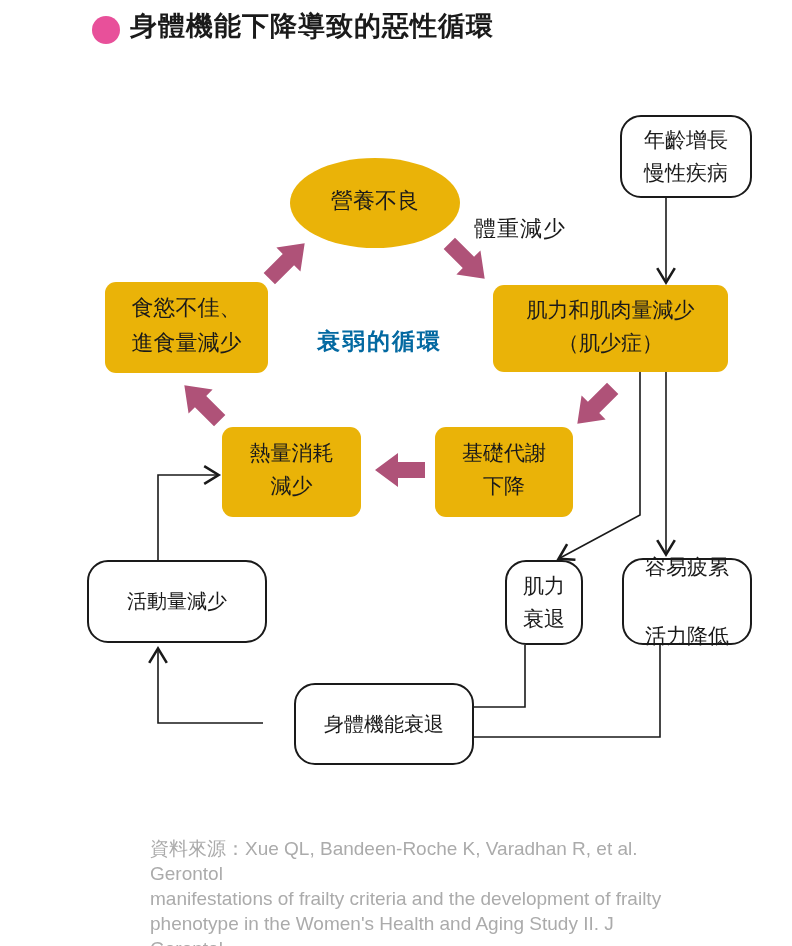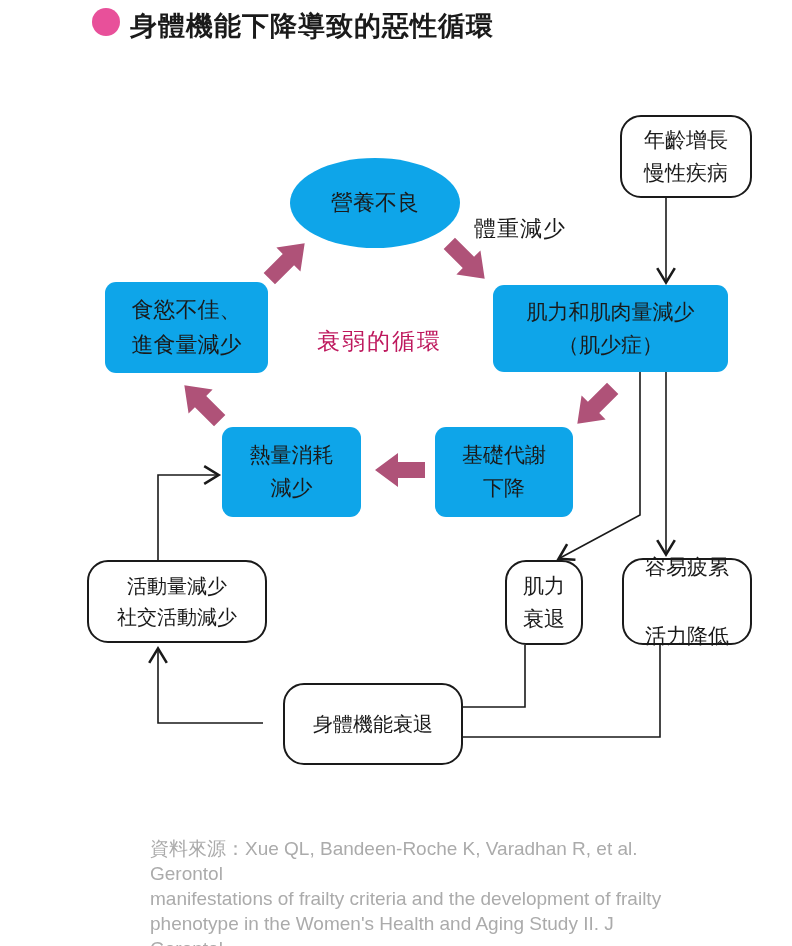--- a/index.html
+++ b/index.html
@@ -2,51 +2,51 @@
 <html><head>
 <meta charset="utf-8">
 <style>
   * { margin:0; padding:0; box-sizing:border-box; }
   body { background:#ffffff; }
   .stage {
     position:relative; width:792px; height:946px; background:#ffffff;
     font-family:"Liberation Sans", sans-serif; color:#1a1a1a; overflow:hidden;
   }
   
-  .header { position:absolute; left:92px; top:8px; display:flex; align-items:flex-start; gap:10px; }
+  .header { position:absolute; left:92px; top:8px; display:flex; align-items:flex-end; gap:10px; }
   .bullet { width:28px; height:28px; border-radius:50%; background:#E8509A; flex:0 0 auto; }
   .title { font-size:27px; font-weight:bold; letter-spacing:1px; }
 
   
   svg.wires { position:absolute; left:0; top:0; z-index:1; }
 
   
   .node {
     position:absolute; z-index:2; display:flex; flex-direction:column;
     align-items:center; justify-content:center; text-align:center;
     border-radius:11px; line-height:1.55; font-size:21px;
   }
-  .node.pink { background:#0ea5e9; }
+  .node.pink { background:#eab308;font-family:Liberation Mono, monospace; }
   .node.white { background:#ffffff; border:2px solid #1a1a1a; border-radius:21px;margin-left:20px; }
 
   .n-age        { left:600px; top:115px; width:132px; height:83px; }
   .n-malnutrition { left:290px; top:158px; width:170px; height:90px; border-radius:50%; font-size:22px; }
   .n-sarcopenia { left:493px; top:285px; width:235px; height:87px; }
   .n-appetite   { left:105px; top:282px; width:163px; height:91px; font-size:22px; }
   .n-metabolism { left:435px; top:427px; width:138px; height:90px; }
   .n-calorie    { left:222px; top:427px; width:139px; height:90px; }
   .n-activity   { left:67px;  top:560px; width:180px; height:83px; font-size:20px; }
   .n-strength   { left:485px; top:560px; width:78px;  height:85px; }
   .n-fatigue    { left:602px; top:558px; width:130px; height:87px;gap:36px; }
-  .n-function   { left:263px; top:683px; width:180px; height:82px; font-size:20px; }
+  .n-function   { left:274px; top:683px; width:180px; height:82px; font-size:20px; }
 
   
   .lbl-weight { position:absolute; left:474px; top:214px; z-index:2; font-size:22px; letter-spacing:1px; }
-  .lbl-cycle  { position:absolute; left:317px; top:326px; z-index:2; font-size:23px; font-weight:normal;
-                color:#be185d; letter-spacing:2px; }
+  .lbl-cycle  { position:absolute; left:317px; top:326px; z-index:2; font-size:23px; font-weight:bold;
+                color:#0369a1; letter-spacing:2px; }
 
   
   .source { position:absolute; left:150px; top:836px; width:515px; z-index:2;
             font-size:19px; line-height:25px; color:#ABABAB; }
 </style>
 </head>
 <body>
 
 <div class="stage">
 
@@ -105,21 +105,20 @@
     <span>下降</span>
   </div>
 
   <div class="node pink n-calorie">
     <span>熱量消耗</span>
     <span>減少</span>
   </div>
 
   <div class="node white n-activity">
     <span>活動量減少</span>
-    <span>社交活動減少</span>
   </div>
 
   <div class="node white n-strength">
     <span>肌力</span>
     <span>衰退</span>
   </div>
 
   <div class="node white n-fatigue">
     <span>容易疲累</span>
     <span>活力降低</span>

